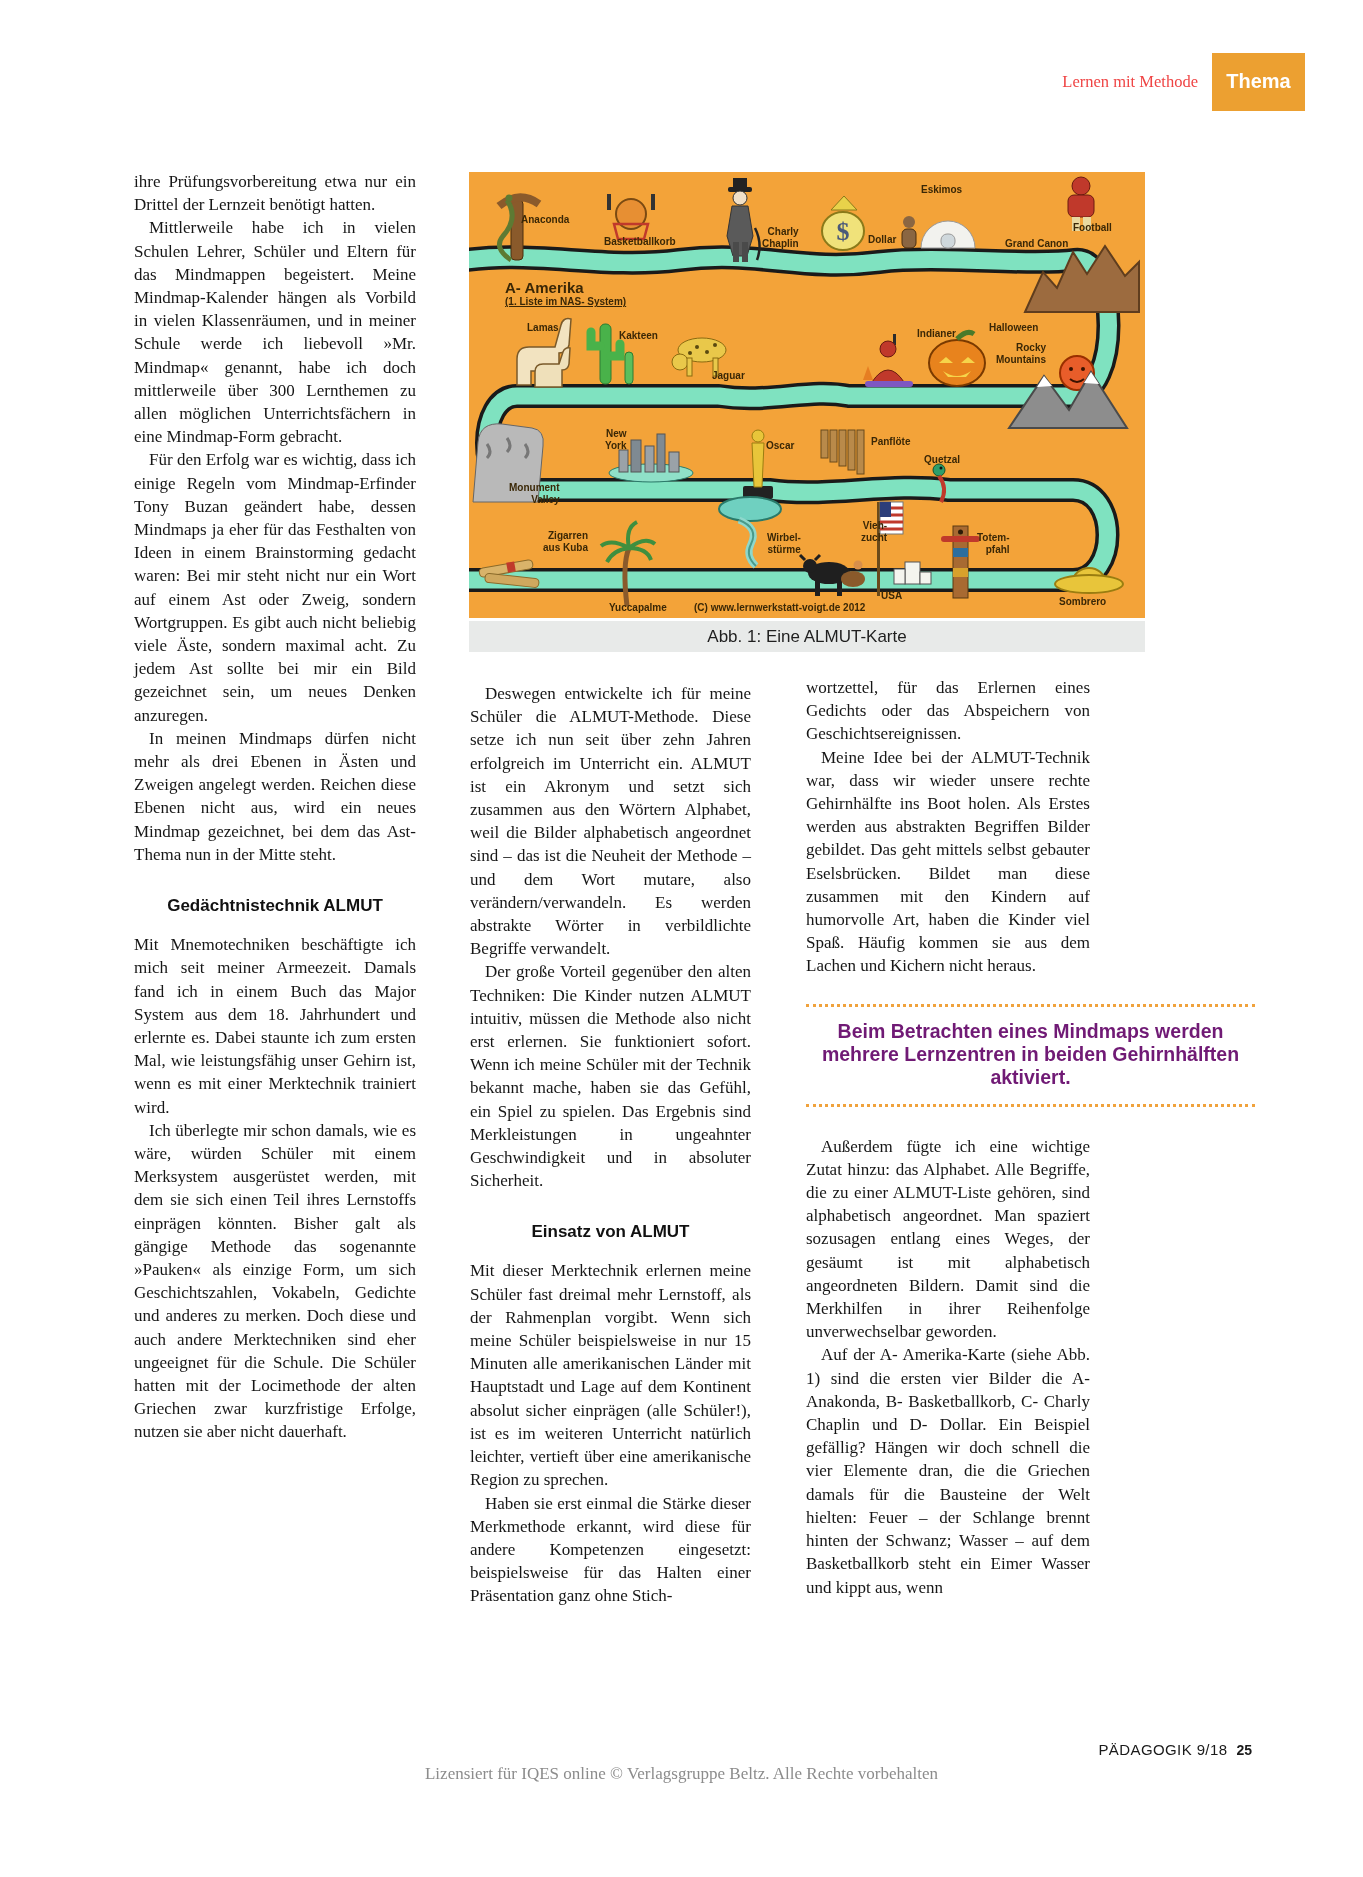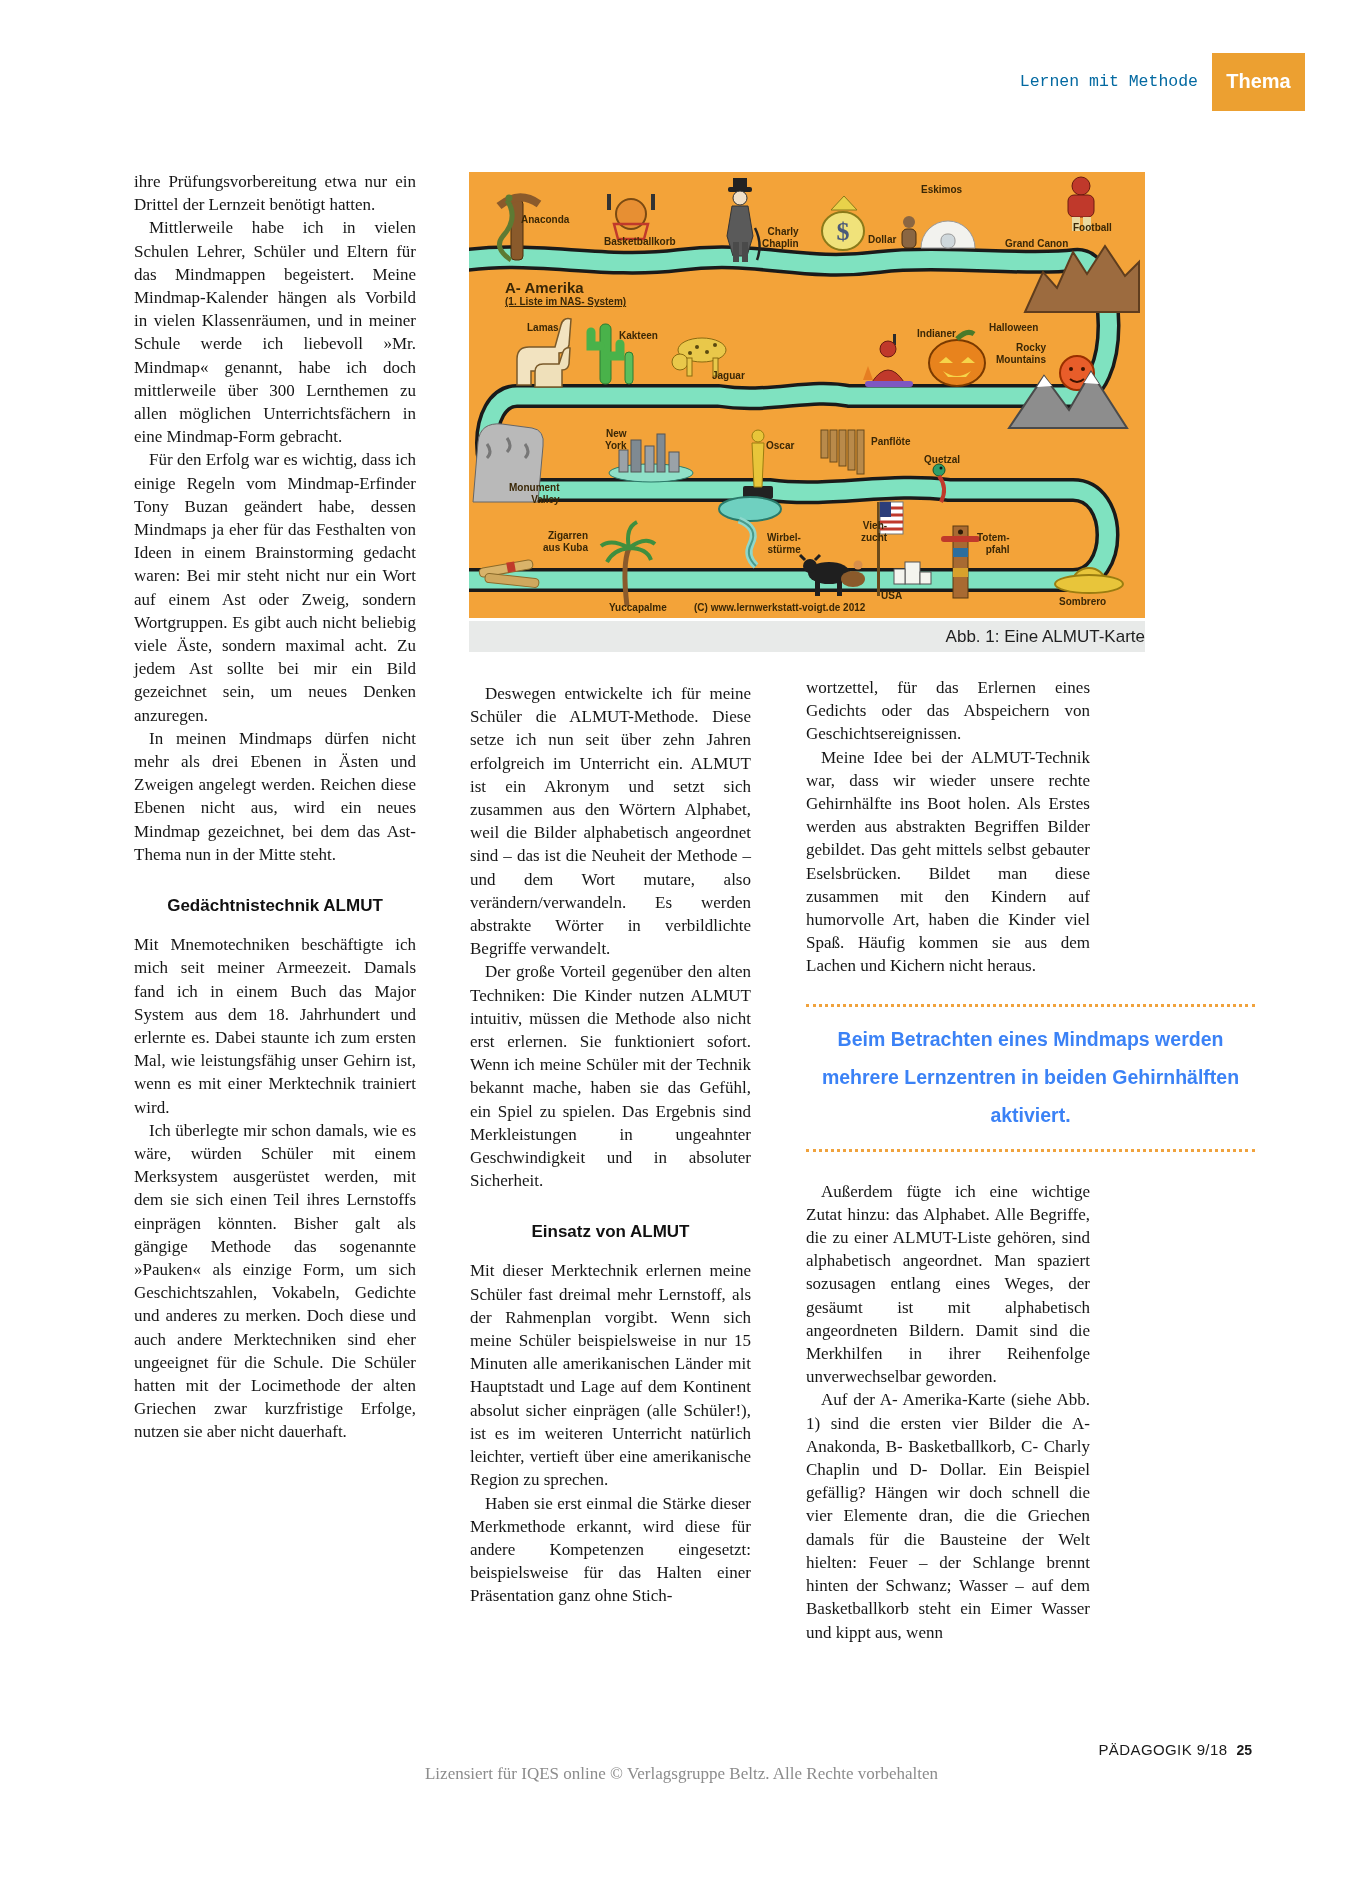--- a/index.html
+++ b/index.html
@@ -1,48 +1,48 @@
 <!DOCTYPE html>
 <html lang="de"><head>
 <meta charset="utf-8">
 <style>
   html,body{margin:0;padding:0;background:#d8d8d8;}
   .page{position:relative;width:1363px;height:1877px;background:#ffffff;overflow:hidden;
         font-family:"Liberation Serif",serif;color:#161616;}
   
   .header-row{position:absolute;top:58px;right:58px;display:flex;align-items:center;gap:14px;height:47px;}
-  .section-label{font-family:Liberation Mono, monospace;font-size:16.5px;color:#0369a1;}
+  .section-label{font-family:Liberation Serif, serif;font-size:16.5px;color:#ef4444;}
   .thema-tab{width:93px;height:58px;background:#ECA031;color:#ffffff;display:flex;align-items:center;
              justify-content:center;font-family:"Liberation Sans",sans-serif;font-weight:bold;font-size:20px;}
   
   .figure{position:absolute;left:469px;top:172px;width:676px;}
   .map{position:relative;width:676px;height:446px;background:#F3A339;overflow:hidden;}
   .map svg{position:absolute;left:0;top:0;}
   .map-title{position:absolute;left:36px;top:100px;color:#3a2706;line-height:1.15;}
   .map-title .t1{font-family:"Liberation Sans",sans-serif;font-weight:bold;font-size:15px;margin-top:7px;}
   .map-title .t2{font-family:"Liberation Sans",sans-serif;font-weight:bold;font-size:10px;text-decoration:underline;}
   .map-label{position:absolute;font-family:"Liberation Sans",sans-serif;font-weight:bold;font-size:10px;
              line-height:11.5px;color:#3a2706;white-space:pre-line;text-align:right;}
   .map-credit{position:absolute;left:225px;top:430px;font-family:"Liberation Sans",sans-serif;
               font-weight:bold;font-size:10px;color:#3a2706;}
-  .figure-caption{height:31px;margin-top:3px;background:#E8EAE9;text-align:right;line-height:31px;
+  .figure-caption{height:31px;margin-top:3px;background:#E8EAE9;text-align:center;line-height:31px;
                   font-family:"Liberation Sans",sans-serif;font-size:17px;color:#1f1f1f;}
   
   .col{position:absolute;width:282px;}
   .col-left{left:134px;top:170px;}
   .col-mid{left:470px;top:682px;width:281px;}
   .col-right{left:806px;top:676px;width:284px;}
   .col p{margin:0;text-align:justify;font-size:17px;line-height:23.2px;hyphens:auto;}
   .col p.ind{text-indent:15px;}
   .col-heading{font-family:"Liberation Sans",sans-serif;font-weight:bold;font-size:17px;text-align:center;
                margin:30px 0 17px;color:#111111;}
   
   .quote{width:441px;margin:26px 0 28px;padding:13px 4px 15px;border-top:3px dotted #F0A23C;
-         border-bottom:3px dotted #F0A23C;color:#3b82f6;font-family:"Liberation Sans",sans-serif;
-         font-weight:bold;font-size:19.5px;line-height:38px;text-align:center;}
+         border-bottom:3px dotted #F0A23C;color:#701a75;font-family:"Liberation Sans",sans-serif;
+         font-weight:bold;font-size:19.5px;line-height:23px;text-align:center;}
   
   .footer-journal{position:absolute;top:1741px;right:111px;display:flex;align-items:center;gap:9px;
                   font-family:"Liberation Sans",sans-serif;font-size:15px;letter-spacing:.4px;color:#1a1a1a;}
   .footer-journal .pagenum{font-weight:bold;font-size:14px;letter-spacing:0;}
   .footer-license{position:absolute;top:1764px;left:0;width:100%;text-align:center;font-size:17px;color:#8c8c8c;}
 </style>
 </head>
 <body>
 
 <div class="page">

